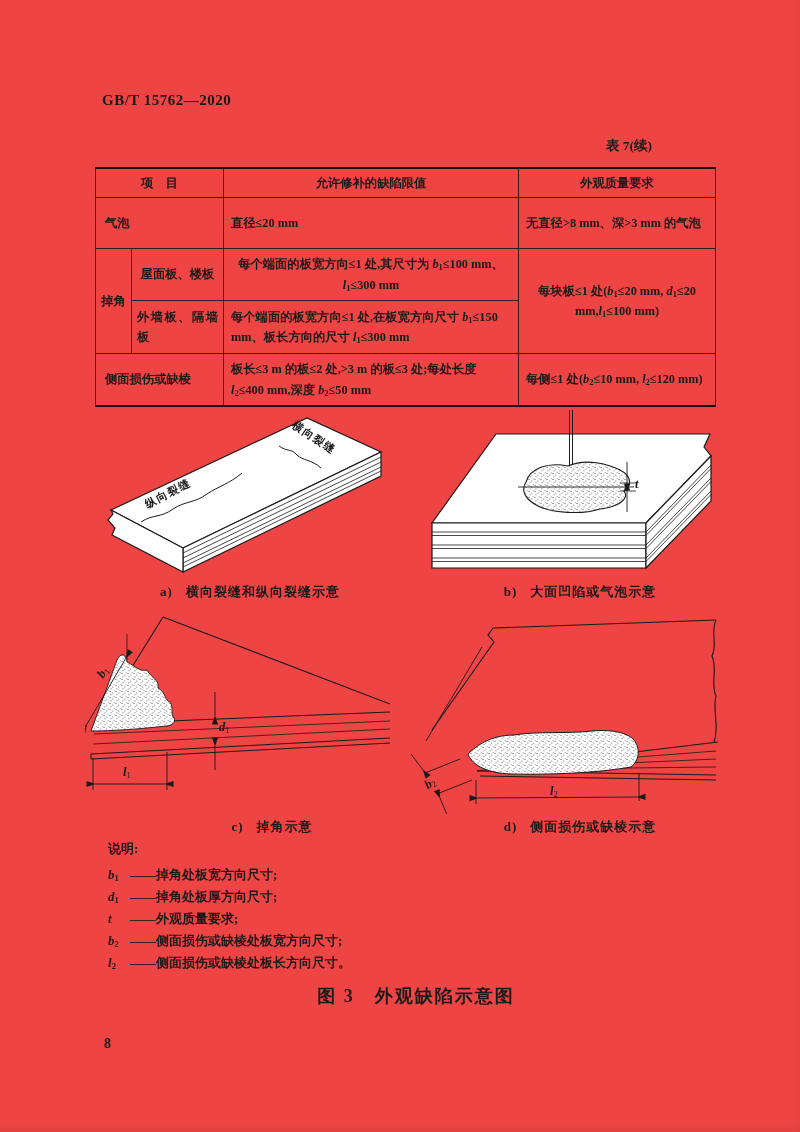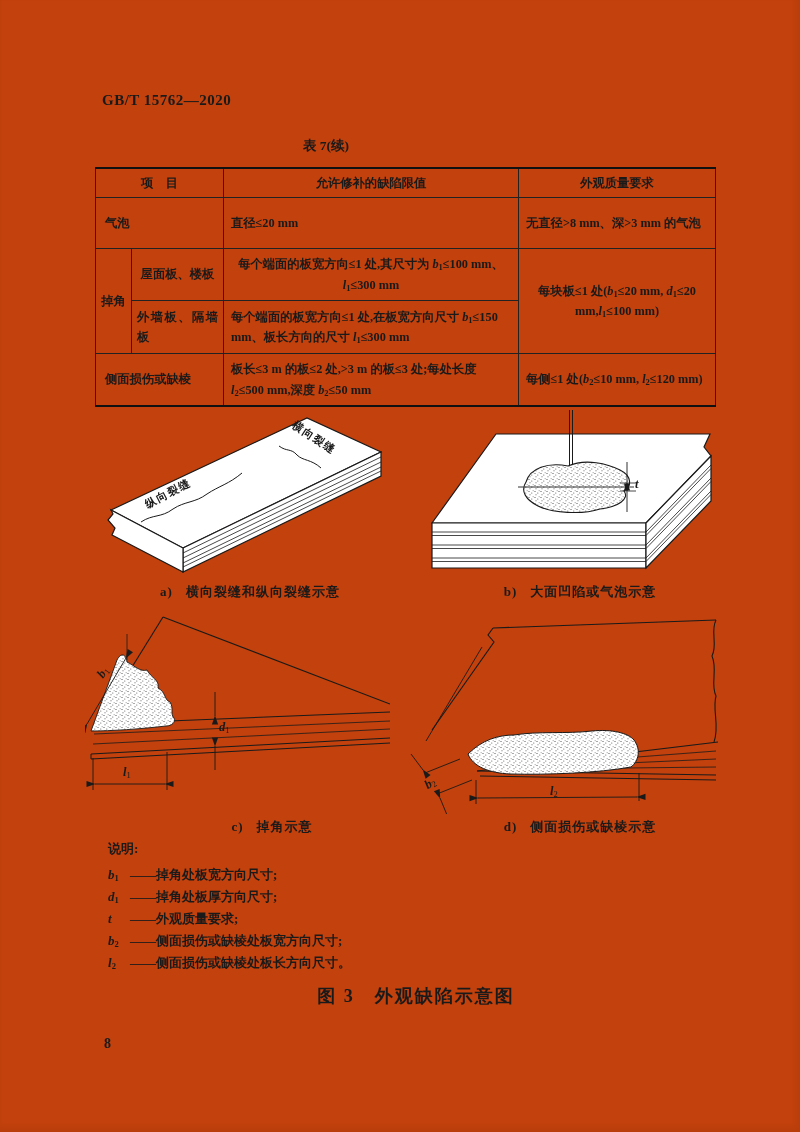--- a/index.html
+++ b/index.html
@@ -1,21 +1,21 @@
 <!DOCTYPE html>
 <html><head>
 <meta charset="utf-8">
 <style>
   html,body{margin:0;padding:0;background:#f2f2f0;}
-  #page{position:relative;width:800px;height:1132px;background:#c2410c;margin:0 auto;
+  #page{position:relative;width:800px;height:1132px;background:#ef4444;margin:0 auto;
         font-family:"Liberation Serif","DejaVu Serif",serif;color:#1a1a1a;overflow:hidden;
         box-shadow:inset -3px -4px 6px rgba(0,0,0,0.06);}
   .abs{position:absolute;}
   #doc-code{left:102px;top:92px;font-size:15px;font-weight:bold;letter-spacing:0.5px;}
-  #table-title{left:0;top:137px;width:652px;text-align:center;font-size:13.5px;font-weight:bold;}
+  #table-title{left:0;top:137px;width:652px;text-align:right;font-size:13.5px;font-weight:bold;}
   #page-num{left:104px;top:1036px;font-size:14px;font-weight:bold;}
 
   
   #tbl{left:95px;top:167px;width:620px;border-collapse:collapse;table-layout:fixed;
        border-top:2.5px solid #111;border-bottom:2.5px solid #111;font-size:12.3px;}
   #tbl th,#tbl td{border:1px solid #222;vertical-align:middle;line-height:1.65;font-weight:bold;}
   #tbl th{height:28px;text-align:center;padding:0 2px;}
   #tbl td{padding:2px 7px;}
   #tbl .lbl{padding-left:9px;}
   #tbl .c{text-align:center;padding:0 2px;margin-left:36px;}
@@ -75,21 +75,21 @@
       <td class="j">屋面板、楼板</td>
       <td class="rich"><span>每个端面的板宽方向≤1 处,其尺寸为 </span><i>b</i><sub>1</sub><span>≤100 mm、</span><i>l</i><sub>1</sub><span>≤300 mm</span></td>
       <td rowspan="2" class="rich"><span>每块板≤1 处(</span><i>b</i><sub>1</sub><span>≤20 mm, </span><i>d</i><sub>1</sub><span>≤20 mm,</span><i>l</i><sub>1</sub><span>≤100 mm)</span></td>
     </tr>
     <tr class="r3">
       <td class="j">外墙板、隔墙板</td>
       <td class="rich"><span>每个端面的板宽方向≤1 处,在板宽方向尺寸 </span><i>b</i><sub>1</sub><span>≤150 mm、板长方向的尺寸 </span><i>l</i><sub>1</sub><span>≤300 mm</span></td>
     </tr>
     <tr class="r4">
       <td colspan="2" class="lbl">侧面损伤或缺棱</td>
-      <td class="rich"><span>板长≤3 m 的板≤2 处,&gt;3 m 的板≤3 处;每处长度 </span><i>l</i><sub>2</sub><span>≤500 mm,深度 </span><i>b</i><sub>2</sub><span>≤50 mm</span></td>
+      <td class="rich"><span>板长≤3 m 的板≤2 处,&gt;3 m 的板≤3 处;每处长度 </span><i>l</i><sub>2</sub><span>≤400 mm,深度 </span><i>b</i><sub>2</sub><span>≤50 mm</span></td>
       <td class="rich"><span>每侧≤1 处(</span><i>b</i><sub>2</sub><span>≤10 mm, </span><i>l</i><sub>2</sub><span>≤120 mm)</span></td>
     </tr>
   </tbody>
     </table>
 
   <div class="fig" style="left:95px;top:406px;width:300px;height:172px;">
     <svg width="300" height="172" viewBox="0 0 300 172">
       <path d="M16,104 L212,12 L286,46 L88,142 Z" fill="#fff" stroke="#1a1a1a" stroke-width="1.2"></path>
       <path d="M88,142 L286,46 L286,70 L88,166 Z" fill="#fff" stroke="#1a1a1a" stroke-width="1.2"></path>
       <path d="M88,147 L286,51 M88,152 L286,56 M88,157 L286,61 M88,161 L286,65" fill="none" stroke="#1a1a1a" stroke-width="0.8"></path>

